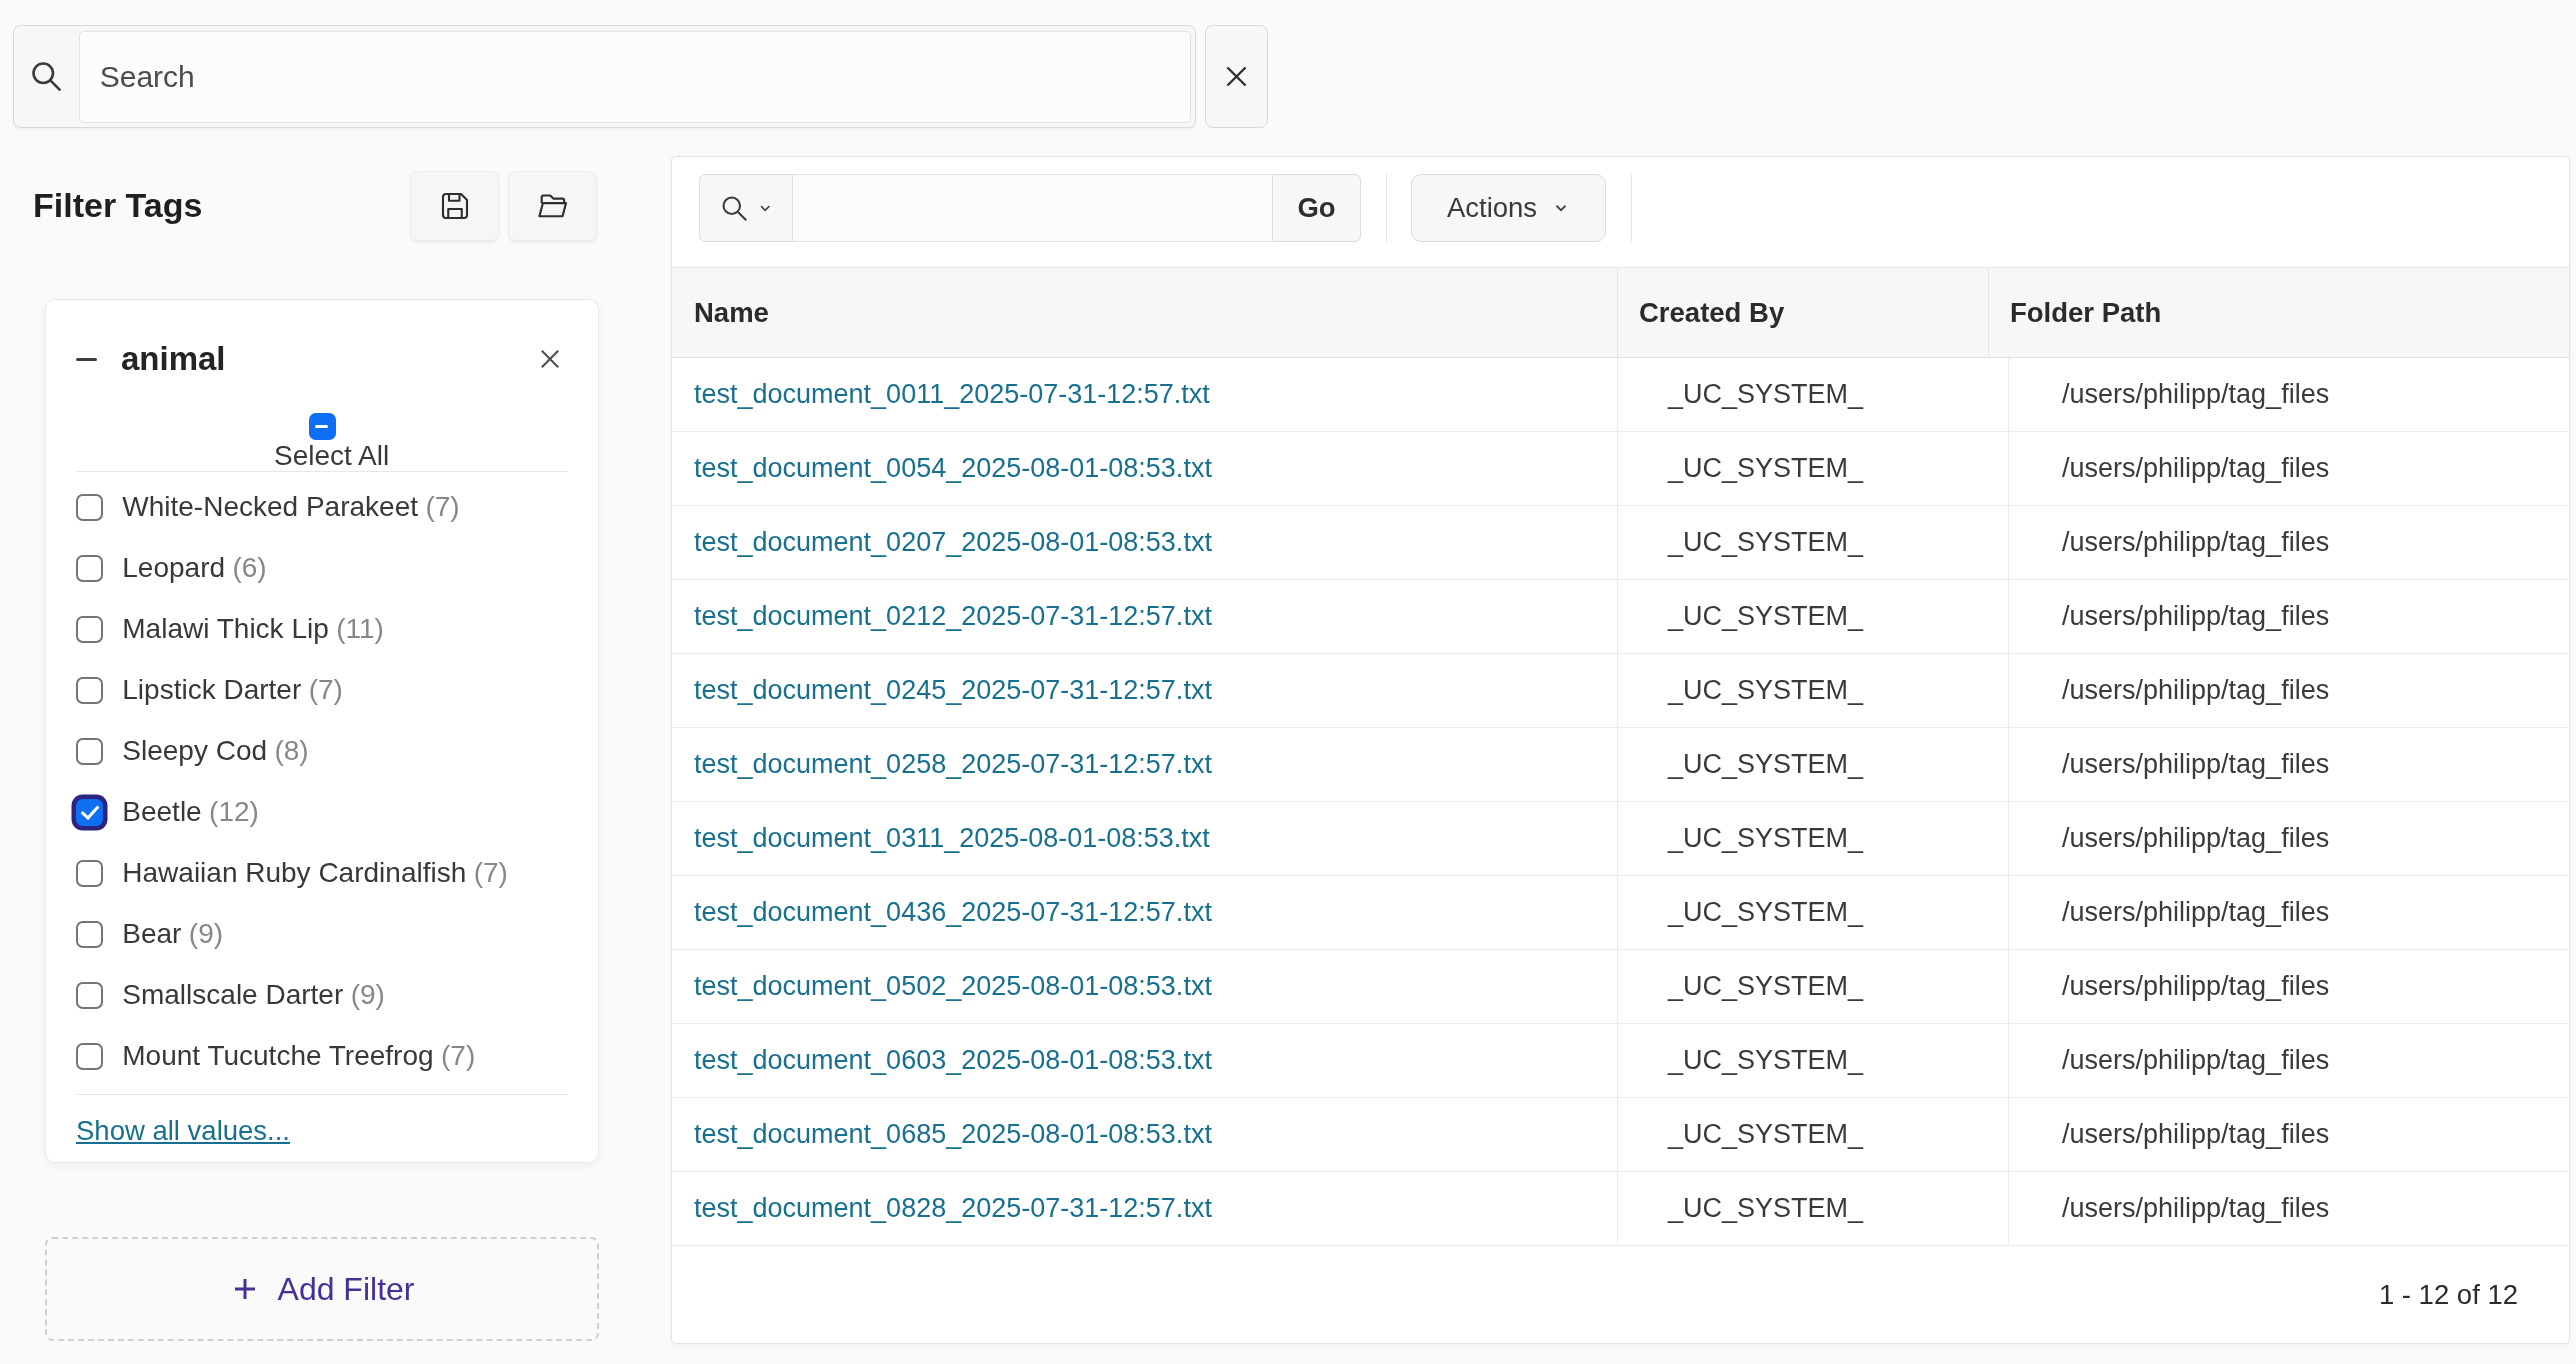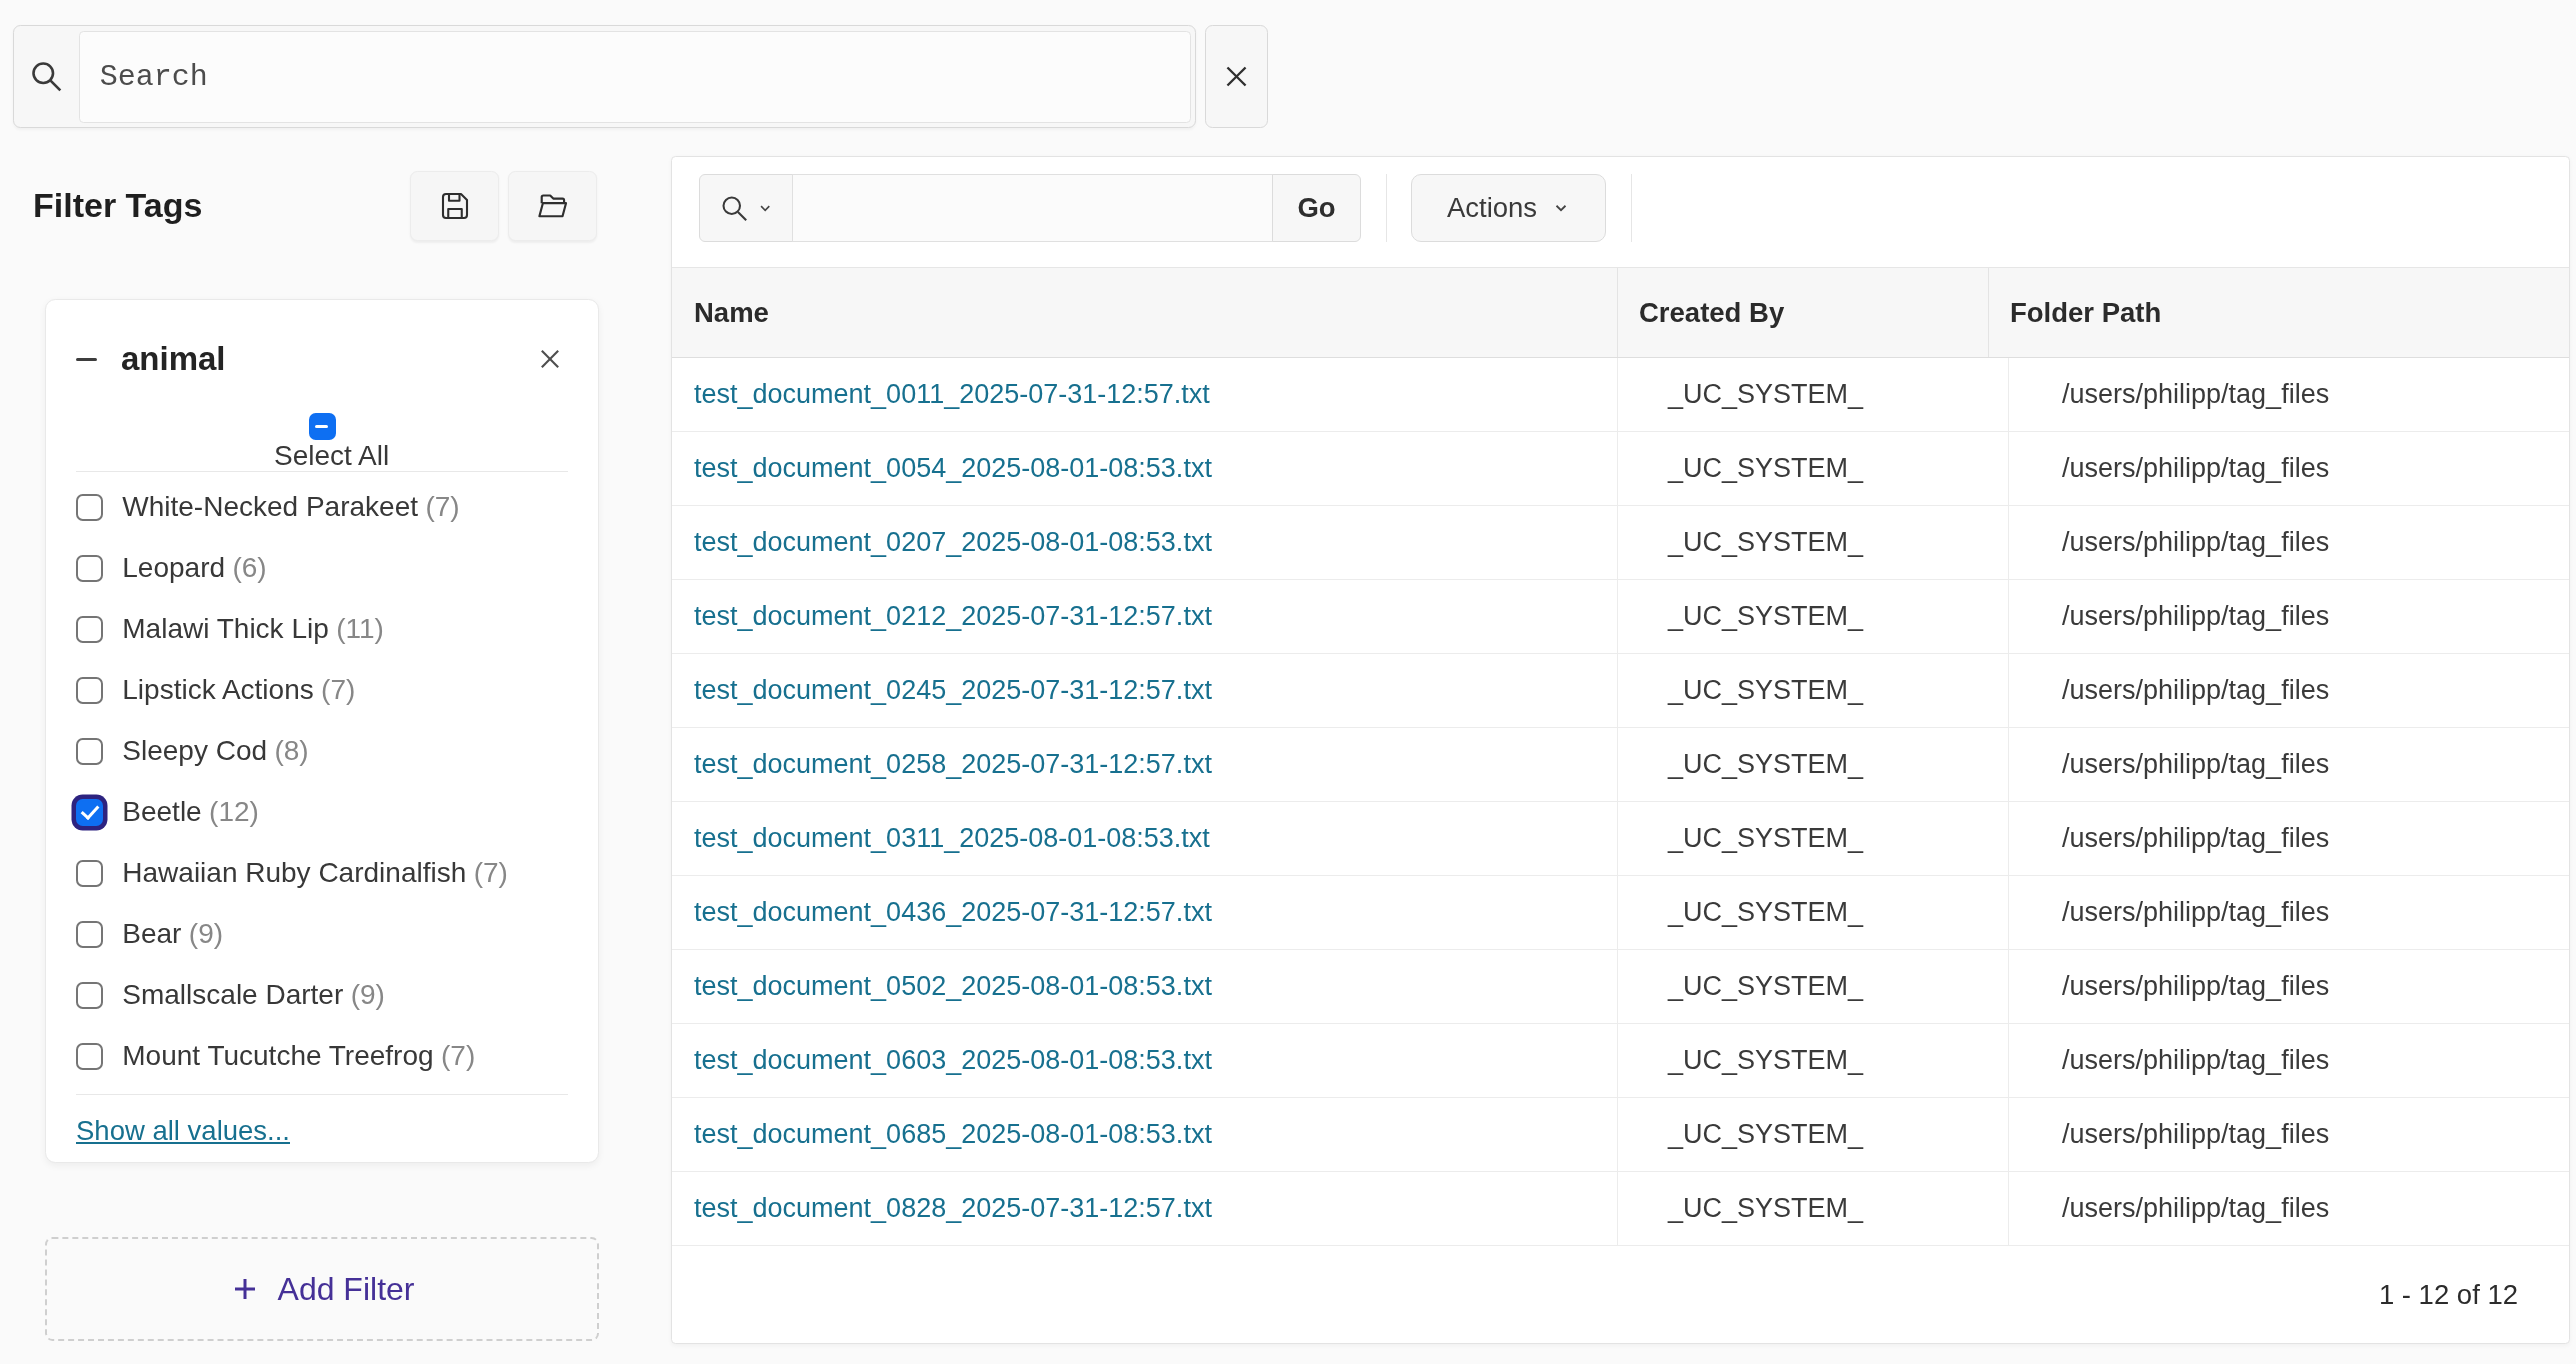--- a/index.html
+++ b/index.html
@@ -18,21 +18,21 @@
   .search-box {
     width:1183px; height:103px; background:#f7f7f7;
     border:1.5px solid #d9d9d9; border-radius:7.4px;
     display:flex; align-items:center;
     box-shadow:0 1.5px 3px rgba(0,0,0,.04);
   }
   .search-icon-cell { width:65px; display:flex; justify-content:center; align-items:center; }
   .search-input {
     flex:1; height:92px; margin:3.7px 4.5px 3.7px 0;
     background:#fcfcfc; border:1.5px solid #e3e3e3; border-radius:4.5px;
-    font-family:Liberation Mono, monospace; font-size:30px; color:#000000; padding:0 19.3px; outline:none;
+    font-family:Liberation Sans, sans-serif; font-size:30px; color:#000000; padding:0 19.3px; outline:none;
   }
   .search-input::placeholder { color:#4c4c4c; opacity:1; }
   .clear-btn {
     width:63px; height:103px; background:#f7f7f7;
     border:1.5px solid #d9d9d9; border-radius:7.4px;
     display:flex; align-items:center; justify-content:center; cursor:pointer;
   }
 
   
   .sidebar-header {
@@ -236,21 +236,21 @@
     <span class="opt-label">Leopard</span>
     <span class="opt-label opt-count">6</span>
   </div>
       <div class="facet-option">
     <span class="cb"></span>
     <span class="opt-label">Malawi Thick Lip</span>
     <span class="opt-label opt-count">11</span>
   </div>
       <div class="facet-option">
     <span class="cb"></span>
-    <span class="opt-label">Lipstick Actions</span>
+    <span class="opt-label">Lipstick Darter</span>
     <span class="opt-label opt-count">7</span>
   </div>
       <div class="facet-option">
     <span class="cb"></span>
     <span class="opt-label">Sleepy Cod</span>
     <span class="opt-label opt-count">8</span>
   </div>
       <div class="facet-option">
     <span class="cb checked focus-ring"></span>
     <span class="opt-label">Beetle</span>

